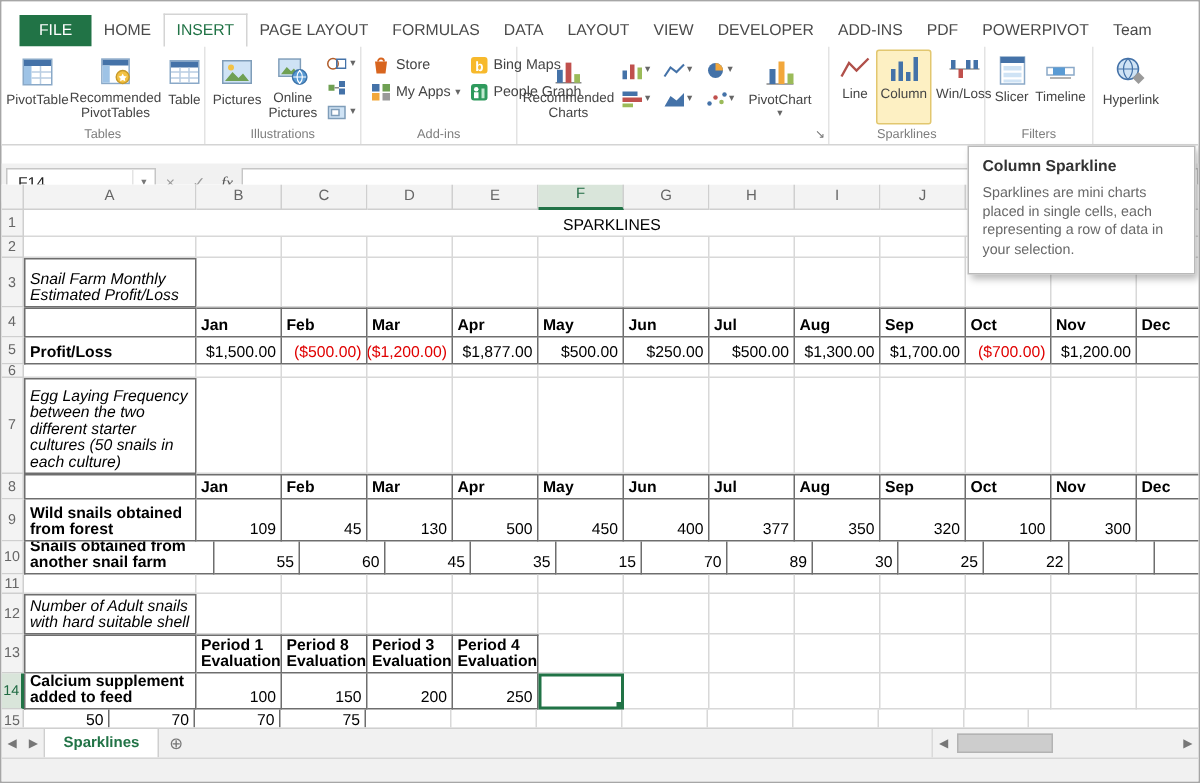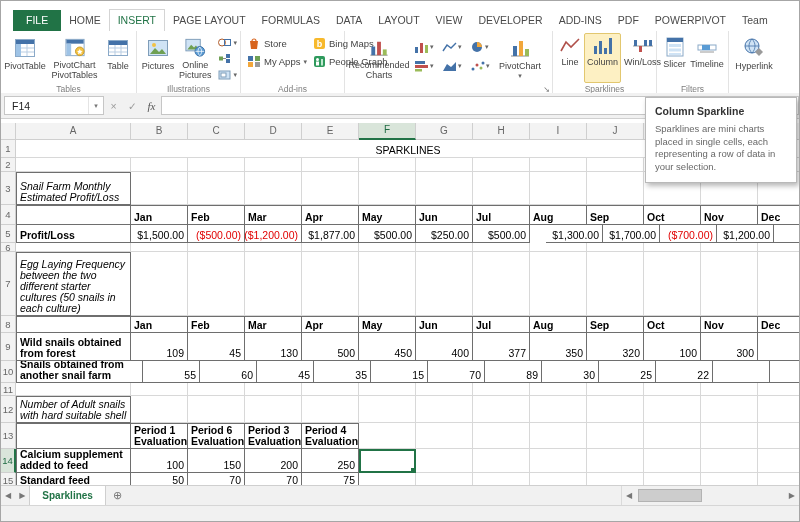--- a/index.html
+++ b/index.html
@@ -19,21 +19,21 @@
   .biglabel{font-size:9px;color:#444;text-align:center;line-height:9.5px;margin-top:2px;}
   .dd{font-size:7px;color:#666;line-height:7px;}
   .hover-btn{background:#fdf0c3;border:1px solid #e2c76f;}
   .smallcol{display:flex;flex-direction:column;justify-content:flex-start;gap:3px;padding-top:3px;}
   .smallbtn{display:flex;align-items:center;gap:3px;font-size:9.5px;color:#444;padding:1px 3px;white-space:nowrap;}
   .mini-grid{display:grid;grid-template-columns:repeat(3,26px);grid-auto-rows:17px;gap:2px;padding-top:5px;margin:0 2px;}
   .mini{display:flex;align-items:center;gap:1px;padding:1px;border:1px solid transparent;}
   .launcher{position:absolute;right:2px;bottom:0;font-size:8px;color:#777;height:12px;line-height:11px;}
 
   
-  .formula-row{position:absolute;top:92px;left:0;right:0;height:26px;background:#f1f1f1;border-bottom:1px solid #d0d0d0;display:flex;align-items:center;box-sizing:border-box;}
+  .formula-row{position:absolute;top:108px;left:0;right:0;height:26px;background:#f1f1f1;border-bottom:1px solid #d0d0d0;display:flex;align-items:center;box-sizing:border-box;}
   .namebox{width:100px;height:19px;background:#fff;border:1px solid #c6c6c6;margin-left:3px;display:flex;align-items:center;justify-content:space-between;font-size:10.5px;color:#222;padding-left:7px;box-sizing:border-box;}
   .nb-dd{color:#777;font-size:7px;width:14px;text-align:center;border-left:1px solid #e4e4e4;align-self:stretch;line-height:18px;}
   .fb-btn{width:19px;text-align:center;font-size:10.5px;color:#9a9a9a;}
   .fb-btn.fx{font-style:italic;font-family:"Liberation Serif",serif;color:#555;font-size:11px;}
   .fb-input{flex:1;height:19px;background:#fff;border:1px solid #c6c6c6;margin-right:0;box-sizing:border-box;}
 
   
   .tooltip{position:absolute;top:96px;right:2px;width:152px;background:#fff;border:1px solid #b9b9b9;box-shadow:2px 3px 5px rgba(0,0,0,.28);padding:7px 9px 9px;z-index:60;box-sizing:border-box;}
   .tt-title{font-size:10.5px;font-weight:bold;color:#333;margin-bottom:6px;}
   .tt-body{font-size:9.5px;color:#686868;line-height:12.5px;}
@@ -106,21 +106,21 @@
         <span class="biglabel">PivotTable</span>
       </div>
       <div class="bigbtn" style="width:62px">
         <svg width="24" height="24" viewBox="0 0 24 24">
             <rect x="2.5" y="3.5" width="19" height="17" fill="#fff" stroke="#8aa9c8"></rect>
             <rect x="3" y="4" width="18" height="4" fill="#4472a8"></rect>
             <rect x="3" y="8" width="5" height="12" fill="#9ec3e6"></rect>
             <circle cx="17" cy="16" r="4.5" fill="#f3c244" stroke="#c79a2a"></circle>
             <path d="M17 13.5l.9 1.8 2 .3-1.4 1.4.3 2-1.8-1-1.8 1 .3-2-1.4-1.4 2-.3z" fill="#fff"></path>
           </svg>
-        <span class="biglabel">PivotChart PivotTables</span>
+        <span class="biglabel">Recommended PivotTables</span>
       </div>
       <div class="bigbtn" style="width:30px">
         <svg width="24" height="24" viewBox="0 0 24 24">
             <rect x="2.5" y="4.5" width="19" height="15" fill="#fff" stroke="#8aa9c8"></rect>
             <rect x="3" y="5" width="18" height="4" fill="#4472a8"></rect>
             <line x1="3" y1="12" x2="21" y2="12" stroke="#b9cde2"></line>
             <line x1="3" y1="16" x2="21" y2="16" stroke="#b9cde2"></line>
             <line x1="9" y1="9" x2="9" y2="19" stroke="#b9cde2"></line>
             <line x1="15" y1="9" x2="15" y2="19" stroke="#b9cde2"></line>
           </svg>
@@ -431,21 +431,21 @@
       <div class="grid-row" style="height: 18px;">
         <div class="rowhead">5</div>
         <div class="cell b bx bl" style="width: 115px;">Profit/Loss</div>
         <div class="cell r bx" style="width: 57px;">$1,500.00</div>
         <div class="cell r red bx" style="width: 57px;">($500.00)</div>
         <div class="cell r red bx" style="width: 57px;">($1,200.00)</div>
         <div class="cell r bx" style="width: 57px;">$1,877.00</div>
         <div class="cell r bx" style="width: 57px;">$500.00</div>
         <div class="cell r bx" style="width: 57px;">$250.00</div>
         <div class="cell r bx" style="width: 57px;">$500.00</div>
-        <div class="cell r bx" style="width: 57px; margin-left: 16px;">$1,300.00</div>
+        <div class="cell r bx" style="width: 57px;">$1,300.00</div>
         <div class="cell r bx" style="width: 57px;">$1,700.00</div>
         <div class="cell r red bx" style="width: 57px;">($700.00)</div>
         <div class="cell r bx" style="width: 57px;">$1,200.00</div>
         <div class="cell bx" style="width: 43px;"></div>
       </div>
       <div class="grid-row" style="height: 9px;">
         <div class="rowhead">6</div>
         <div class="cell" style="width: 115px;"></div>
         <div class="cell" style="width: 57px;"></div>
         <div class="cell" style="width: 57px;"></div>
@@ -553,21 +553,21 @@
         <div class="cell" style="width: 57px;"></div>
         <div class="cell" style="width: 57px;"></div>
         <div class="cell" style="width: 57px;"></div>
         <div class="cell" style="width: 57px;"></div>
         <div class="cell" style="width: 43px;"></div>
       </div>
       <div class="grid-row" style="height: 26px;">
         <div class="rowhead">13</div>
         <div class="cell bx bl bt" style="width: 115px;"></div>
         <div class="cell b wrap bx bt" style="width: 57px;">Period 1 Evaluation</div>
-        <div class="cell b wrap bx bt" style="width: 57px;">Period 6 Evaluation</div>
+        <div class="cell b wrap bx bt" style="width: 57px;">Period 8 Evaluation</div>
         <div class="cell b wrap bx bt" style="width: 57px;">Period 3 Evaluation</div>
         <div class="cell b wrap bx bt" style="width: 57px;">Period 4 Evaluation</div>
         <div class="cell" style="width: 57px;"></div>
         <div class="cell" style="width: 57px;"></div>
         <div class="cell" style="width: 57px;"></div>
         <div class="cell" style="width: 57px;"></div>
         <div class="cell" style="width: 57px;"></div>
         <div class="cell" style="width: 57px;"></div>
         <div class="cell" style="width: 57px;"></div>
         <div class="cell" style="width: 43px;"></div>
@@ -583,21 +583,20 @@
         <div class="cell" style="width: 57px;"></div>
         <div class="cell" style="width: 57px;"></div>
         <div class="cell" style="width: 57px;"></div>
         <div class="cell" style="width: 57px;"></div>
         <div class="cell" style="width: 57px;"></div>
         <div class="cell" style="width: 57px;"></div>
         <div class="cell" style="width: 43px;"></div>
       </div>
       <div class="grid-row" style="height: 15px;">
         <div class="rowhead">15</div>
-        <div class="cell b bx bl" style="width: 115px;">Standard feed</div>
         <div class="cell r bx" style="width: 57px;">50</div>
         <div class="cell r bx" style="width: 57px;">70</div>
         <div class="cell r bx" style="width: 57px;">70</div>
         <div class="cell r bx" style="width: 57px;">75</div>
         <div class="cell" style="width: 57px;"></div>
         <div class="cell" style="width: 57px;"></div>
         <div class="cell" style="width: 57px;"></div>
         <div class="cell" style="width: 57px;"></div>
         <div class="cell" style="width: 57px;"></div>
         <div class="cell" style="width: 57px;"></div>

